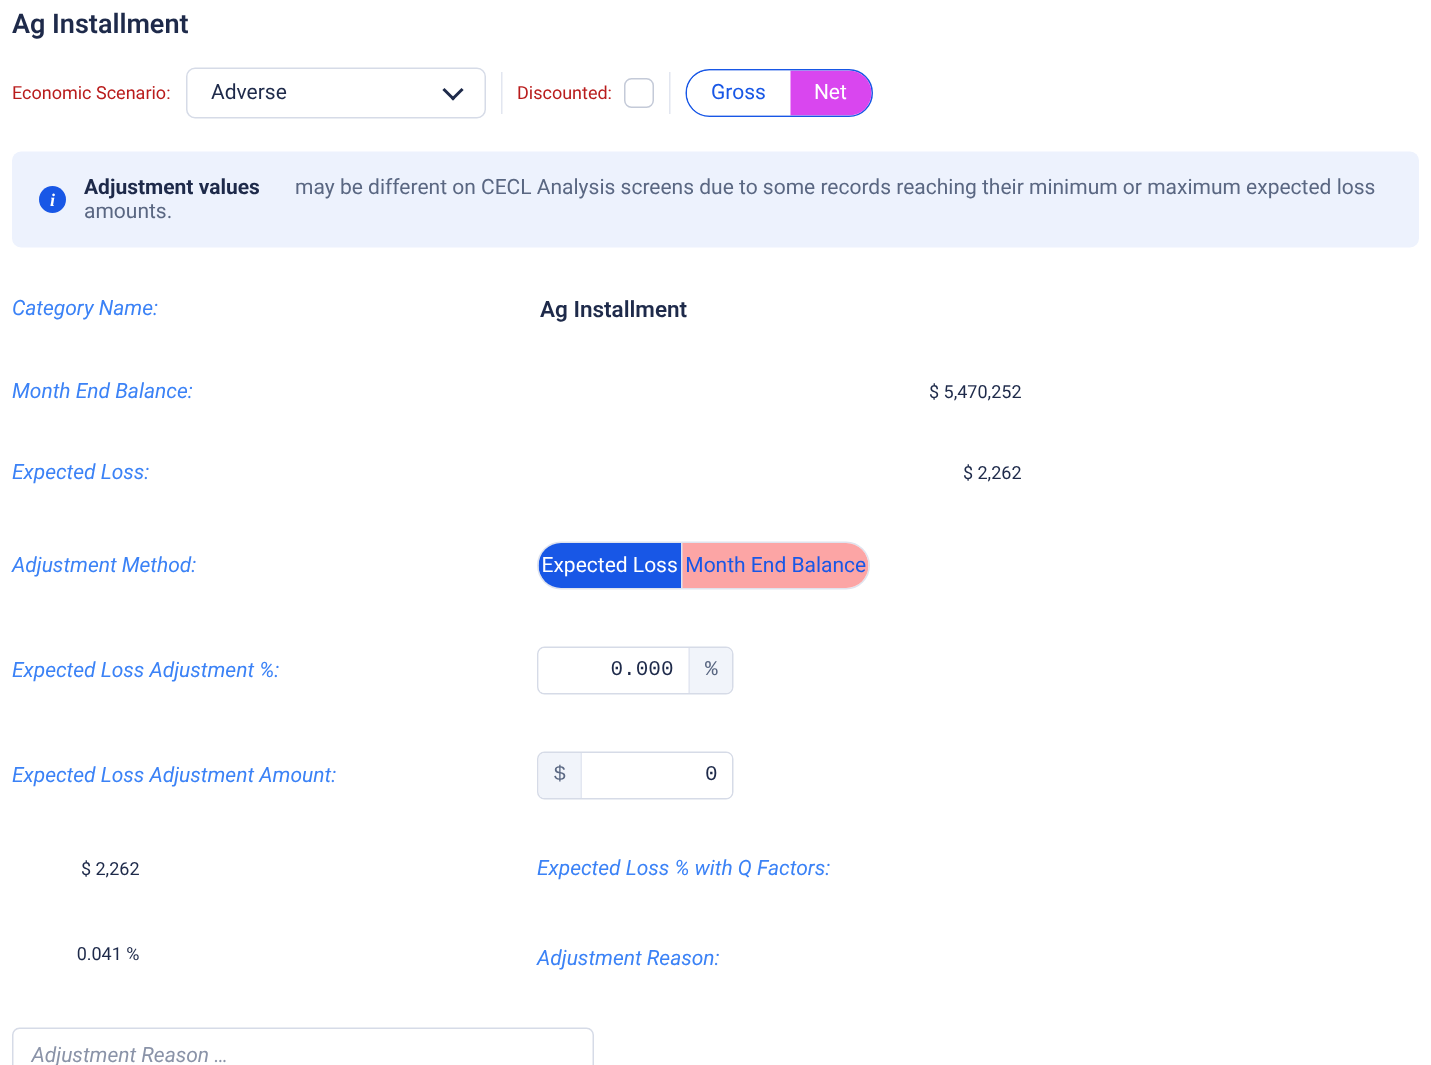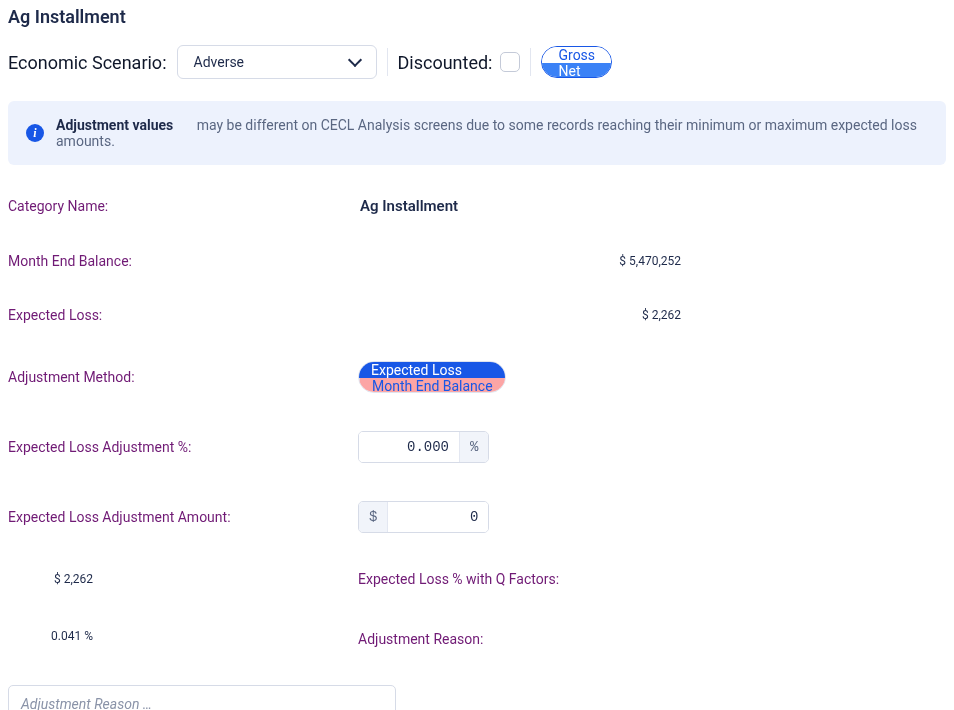--- a/index.html
+++ b/index.html
@@ -16,21 +16,21 @@
     color: #1e2a4a;
     margin-bottom: 18px;
     margin-top: 2px;
   }
   .control-row {
     display: flex;
     align-items: center;
     gap: 10px;
     margin-bottom: 22px;
   }
-  .label-text { color: #0f172a; font-size: 18px; }
+  .label-text { color: #b91c1c; font-size: 12px; }
   .select-wrap {
     position: relative;
     width: 200px;
     height: 34px;
     border: 1px solid #d6dbe7;
     border-radius: 6px;
     display: flex;
     align-items: center;
     padding: 0 16px;
     cursor: pointer;
@@ -56,32 +56,31 @@
     border-radius: 5px;
     cursor: pointer;
     background: #fff;
   }
   .pill-toggle {
     display: inline-flex;
     border: 1px solid #1857e6;
     border-radius: 999px;
     overflow: hidden;
     height: 32px;
-    flex-direction: column;
   }
   .pill-toggle .opt {
     padding: 0 16px;
     display: flex; align-items: center;
     font-size: 14px;
     color: #1857e6;
     cursor: pointer;
     background: #fff;
   }
   .pill-toggle .opt.active {
-    background: #3b82f6;
+    background: #d946ef;
     color: #fff;
   }
   .info-banner {
     background: #edf2fd;
     border-radius: 6px;
     padding: 16px 18px;
     display: flex;
     align-items: center;
     gap: 12px;
     margin-bottom: 32px;
@@ -102,31 +101,31 @@
   }
   .info-banner .bold { font-weight: 700; margin-right: 20px;}
   .info-banner .rest { color: #5a6782; }
 
   .form-grid {
     display: grid;
     grid-template-columns: 350px 1fr;
     row-gap: 38px;
     align-items: center;
   }
-  .form-grid > .flabel { color: #701a75; font-size: 14px; }
+  .form-grid > .flabel { color: #3b82f6; font-size: 14px; font-style: italic; }
   .val-right {
     display: flex; justify-content: flex-end;
     padding-right: 265px;
     font-size: 12px;
     color: #1e2a4a;
   }
   .val-left-text { font-size: 15px; font-weight: 600; color: #1e2a4a; padding-left: 2px;}
 
   .pill-toggle.large { height: 32px; border-color: #dfe3ee; }
-  .pill-toggle.large .opt { padding: 0 12px; font-size: 14px; }
+  .pill-toggle.large .opt { padding: 0 2px; font-size: 14px; }
   .pill-toggle.large .opt.active { background: #1857e6; color: #fff; }
   .pill-toggle.large .opt:not(.active) { color: #1857e6; background:#fca5a5; border-left: 1px solid #dfe3ee; }
   .pill-toggle.large .opt:first-child { border-left:none; }
 
   .input-group {
     display: inline-flex;
     height: 32px;
     border: 1px solid #d6dbe7;
     border-radius: 5px;
     overflow: hidden;

